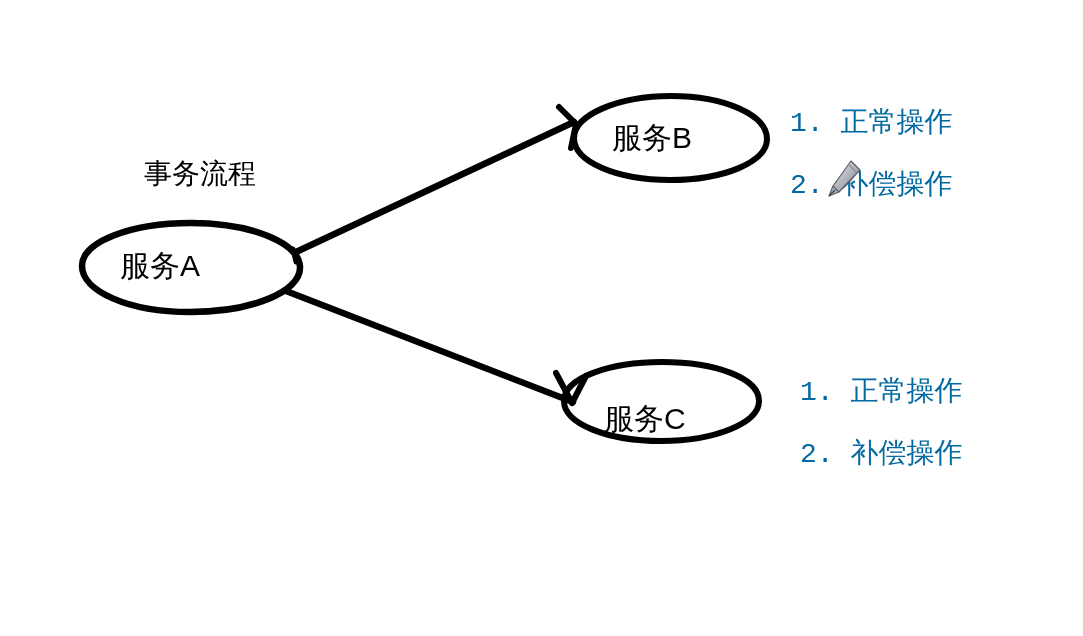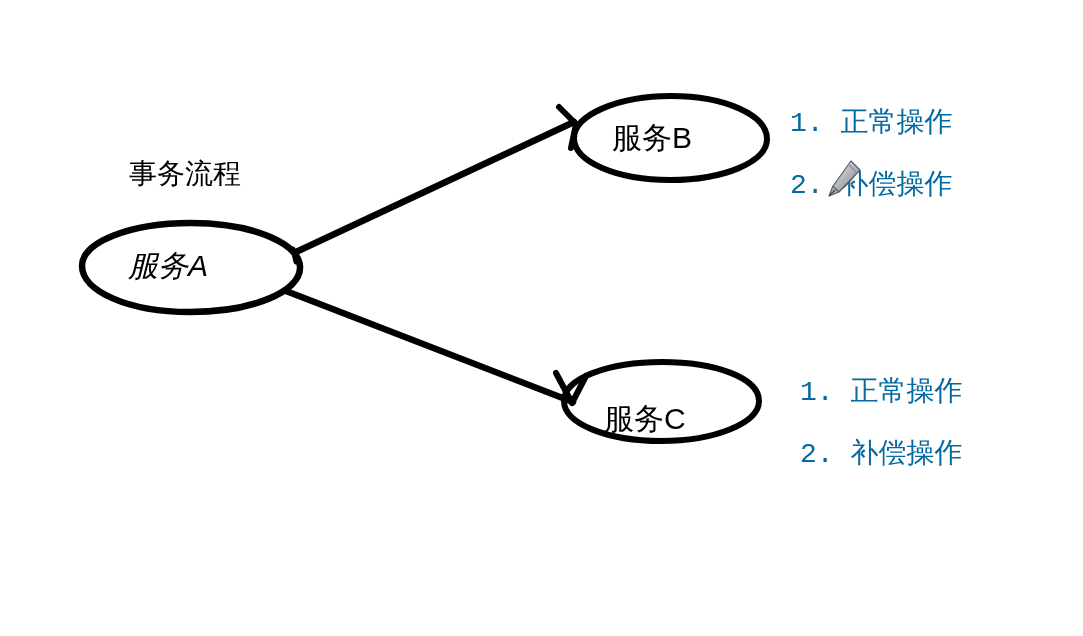--- a/index.html
+++ b/index.html
@@ -31,20 +31,21 @@
     letter-spacing: 0px;
     line-height: 1;
   }
   .flow-title {
     position: absolute;
     color: #000000;
     font-size: 28px;
     font-family: "Liberation Sans", "DejaVu Sans", sans-serif;
     white-space: nowrap;
     line-height: 1;
+    margin-left: 15px;
   }
   .op-list {
     position: absolute;
     color: #0369a1;
     font-size: 28px;
     font-family: Liberation Mono, monospace;
     white-space: nowrap;
     line-height: 1;
   }
   .op-item {
@@ -92,21 +93,21 @@
 
     <path d="M 286 291 L 573 402" fill="none" stroke="#000000" stroke-width="6.5" stroke-linecap="round"></path>
 
     <path d="M 556 373 L 572 403 M 586 376 L 572 403" fill="none" stroke="#000000" stroke-width="6" stroke-linecap="round" stroke-linejoin="round"></path>
 
     <path d="M 293 249 L 296 262" fill="none" stroke="#000000" stroke-width="5" stroke-linecap="round"></path>
   </svg>
 
   <div class="flow-title" style="left:129px; top:160px;">事务流程</div>
 
-  <div class="node-label" style="left:128px; top:251px;font-style:italic;">服务A</div>
+  <div class="node-label" style="left:120px; top:251px;">服务A</div>
   <div class="node-label" style="left:612px; top:123px;">服务B</div>
   <div class="node-label" style="left:604px; top:404px;">服务C</div>
 
   <div class="op-list" style="left:790px; top:110px;">
     <span class="op-item">1. 正常操作</span>
     <span class="op-item">2. 补偿操作</span>
   </div>
 
   <div class="op-list" style="left:800px; top:379px;">
     <span class="op-item">1. 正常操作</span>

